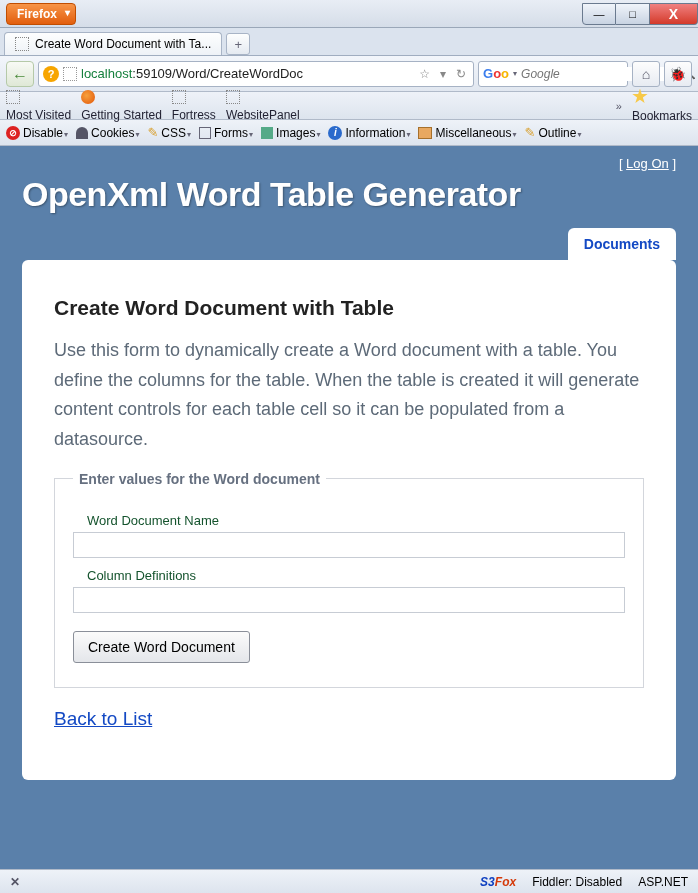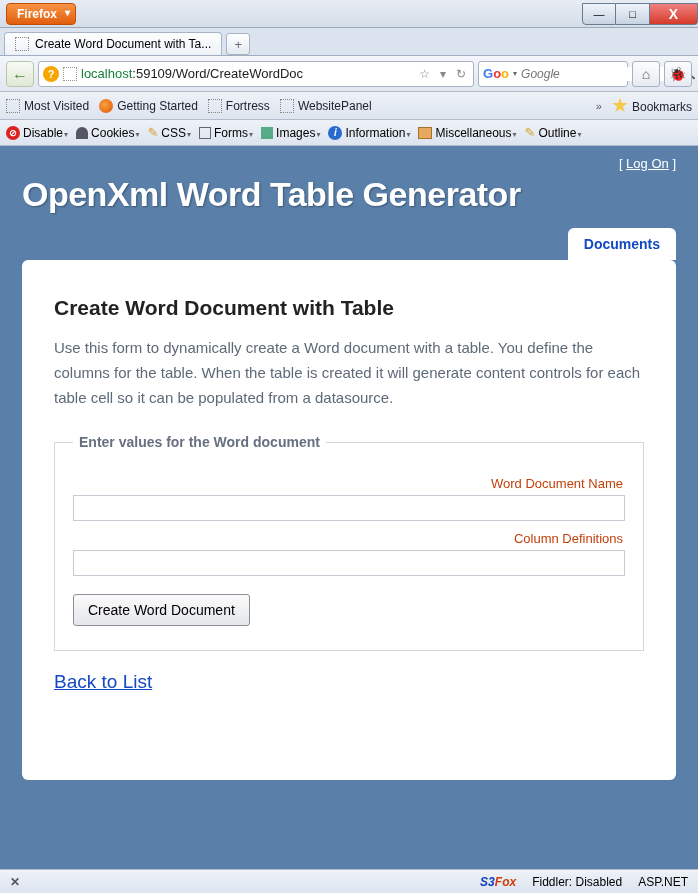--- a/index.html
+++ b/index.html
@@ -28,21 +28,21 @@
 .urlbar .host { color:#15803d; }
 .urlbar .path { color:#222;margin-top:45px; }
 .url-ctrl { color:#888; font-size:12px; padding:0 3px; cursor:pointer;}
 .searchbox { width:150px; height:26px; background:#fff; border:1px solid #a6b2c4; border-radius:3px; display:flex; align-items:center; padding:0 4px; gap:4px;}
 .searchbox input { flex:1; border:none; outline:none; font-style:italic; color:#888; font-size:12px; }
 .g-icon { font-weight:bold; font-size:13px; }
 .g-icon .g1{color:#3b7ded}.g-icon .g2{color:#e33}.g-icon .g3{color:#f7b500}
 .sq-btn { width:28px; height:26px; border:1px solid #a6b2c4; border-radius:3px; background:linear-gradient(#fdfdfd,#e7ebf2); display:flex; align-items:center; justify-content:center; font-size:14px; color:#556;}
 
 .bmbar { height:28px; background:linear-gradient(#eef2f8,#dde4ee); border-bottom:1px solid #b0bac9; display:flex; align-items:center; padding:0 6px; gap:10px; font-size:12px;}
-.bm-item { display:flex; align-items:flex-end; gap:4px; color:#223; cursor:pointer;}
+.bm-item { display:flex; align-items:flex-start; gap:4px; color:#223; cursor:pointer;flex-direction:column;}
 .bm-item .dotted { width:14px; height:14px; border:1px dotted #888;}
 .bm-item .ff { width:14px; height:14px; background:radial-gradient(circle at 40% 40%, #f7a13d, #e25608); border-radius:50%;}
 .bmbar .spacer{flex:1}
 .bmbar .chev{color:#556; font-size:11px;}
 .bm-star{ width:16px; height:16px; background:#f7c948; clip-path: polygon(50% 0%, 61% 35%, 98% 35%, 68% 57%, 79% 91%, 50% 70%, 21% 91%, 32% 57%, 2% 35%, 39% 35%);}
 
 .devbar { height:26px; background:linear-gradient(#eef2f8,#dde4ee); border-bottom:1px solid #b0bac9; display:flex; align-items:center; padding:0 6px; gap:8px; font-size:12px;}
 .dev-item { display:flex; align-items:center; gap:3px; cursor:pointer;}
 .dev-item .dd::after{content:"▾"; font-size:8px; margin-left:1px; color:#667;}
 .di-red{width:14px;height:14px;background:#d22;border-radius:50%;color:#fff;display:flex;align-items:center;justify-content:center;font-size:9px;font-weight:bold;}
@@ -55,24 +55,24 @@
 
 
 .page { position:absolute; top:146px; left:0; right:0; bottom:24px; background:#5a80aa; padding:10px 22px 36px; overflow:auto;}
 .logon { text-align:right; color:#fff; font-size:13px; margin-bottom:4px;}
 .logon a { color:#fff; text-decoration:underline;}
 .site-title { color:#fff; font-size:34px; font-weight:bold; letter-spacing:-0.5px; text-shadow:1px 1px 2px rgba(0,0,0,0.35); margin-bottom:14px; font-family: "Trebuchet MS", "Segoe UI", sans-serif;}
 .tabs-row { display:flex; justify-content:flex-end; }
 .page-tab { background:#fff; border-radius:6px 6px 0 0; padding:8px 16px; color:#1349c4; font-weight:bold; font-size:14px;}
 .card { background:#fff; border-radius:6px; padding:36px 32px 24px; min-height:520px;}
 .card h2 { font-size:21px; color:#222; font-weight:bold; margin-bottom:16px; font-family:"Trebuchet MS","Segoe UI",sans-serif;}
-.intro { color:#5d6a78; font-size:15px; line-height:1.65; margin-bottom:24px; font-family:"Trebuchet MS","Segoe UI",sans-serif;}
+.intro { color:#5d6a78; font-size:18px; line-height:1.65; margin-bottom:16px; font-family:"Trebuchet MS","Segoe UI",sans-serif;}
 fieldset { border:1px solid #d3d6dc; padding:16px 18px 24px; margin-bottom:20px;}
 legend { color:#667080; font-weight:bold; font-size:14px; padding:0 6px; font-family:"Trebuchet MS","Segoe UI",sans-serif;}
-.fld-label { color:#c2410c; font-size:13px; margin:10px 2px 4px; font-family:"Trebuchet MS","Segoe UI",sans-serif;text-align:right;}
+.fld-label { color:#14532d; font-size:13px; margin:10px 14px 4px; font-family:"Trebuchet MS","Segoe UI",sans-serif;}
 .txt { width:100%; height:26px; border:1px solid #c7ccd4; padding:2px 6px; font-size:13px;}
 .hint { color:#8a929e; font-size:12px; margin-top:3px; font-family:"Trebuchet MS","Segoe UI",sans-serif;}
 .submit-btn { margin-top:18px; padding:7px 14px; border:1px solid #8a8f99; border-radius:3px; background:linear-gradient(#fbfbfb,#e4e6ea); font-size:14px; cursor:pointer;}
 .backlink { color:#1349c4; text-decoration:underline; font-size:19px; font-family:"Trebuchet MS","Segoe UI",sans-serif;}
 
 
 .statusbar { position:absolute; bottom:0; left:0; right:0; height:24px; background:linear-gradient(#eef2f8,#dde4ee); border-top:1px solid #b0bac9; display:flex; align-items:center; padding:0 10px; font-size:12px; gap:16px;}
 .statusbar .x{font-weight:bold;color:#556}
 .statusbar .spacer{flex:1}
 .s3fox .s3{color:#1040c0;font-weight:bold;font-style:italic}.s3fox .fox{color:#d43a0a;font-weight:bold;font-style:italic}

